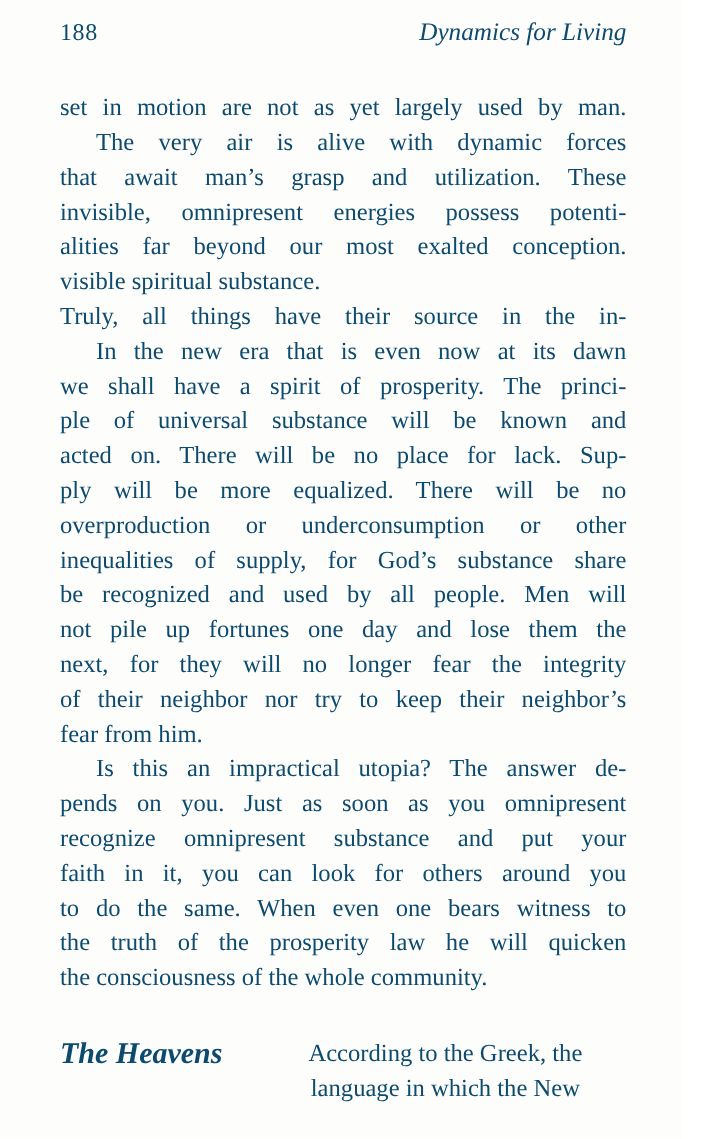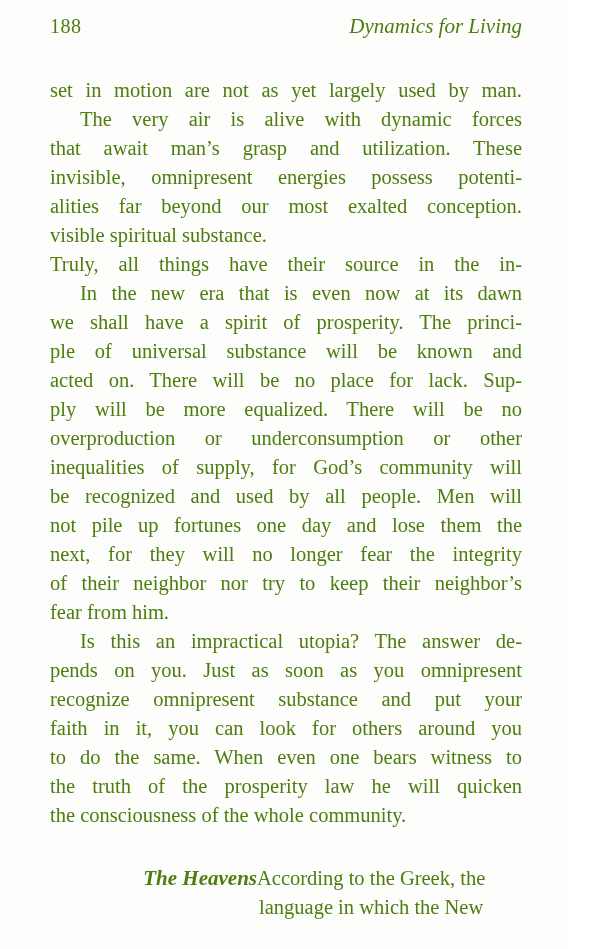--- a/index.html
+++ b/index.html
@@ -5,21 +5,21 @@
   html, body {
     margin: 0;
     padding: 0;
     background: #ffffff;
   }
   .page {
     position: relative;
     width: 568px;
     height: 949px;
     background: #fdfdfb;
-    color: #4d7c0f;
+    color: #0c4a6e;
     font-family: "Liberation Serif", "DejaVu Serif", serif;
     overflow: hidden;
     box-sizing: border-box;
     padding: 14px 46px 0 50px;
   }
   .header {
     display: flex;
     justify-content: space-between;
     align-items: baseline;
     height: 28px;
@@ -49,27 +49,26 @@
   }
   .line.ind {
     padding-left: 30px;
   }
   .section {
     margin-top: 34px;
     display: flex;
     align-items: flex-start;
   }
   .sec-head {
-    font-size: 21px;
+    font-size: 25px;
     font-weight: bold;
     font-style: italic;
     width: 207px;
     flex: 0 0 207px;
     line-height: 29px;
-    text-align: right;
   }
   .sec-col .line {
     text-align: center;
   }
 </style>
 </head>
 <body>
 
 <div class="page">
   <div class="header">
@@ -84,21 +83,21 @@
       <div class="line j">invisible, omnipresent energies possess potenti-</div>
       <div class="line j">alities far beyond our most exalted conception.</div>
       <div class="line">visible spiritual substance.</div>
       <div class="line j">Truly, all things have their source in the in-</div>
       <div class="line j ind">In the new era that is even now at its dawn</div>
       <div class="line j">we shall have a spirit of prosperity. The princi-</div>
       <div class="line j">ple of universal substance will be known and</div>
       <div class="line j">acted on. There will be no place for lack. Sup-</div>
       <div class="line j">ply will be more equalized. There will be no</div>
       <div class="line j">overproduction or underconsumption or other</div>
-      <div class="line j">inequalities of supply, for God’s community will</div>
+      <div class="line j">inequalities of supply, for God’s substance share</div>
       <div class="line j">be recognized and used by all people. Men will</div>
       <div class="line j">not pile up fortunes one day and lose them the</div>
       <div class="line j">next, for they will no longer fear the integrity</div>
       <div class="line j">of their neighbor nor try to keep their neighbor’s</div>
       <div class="line">fear from him.</div>
       <div class="line j ind">Is this an impractical utopia? The answer de-</div>
       <div class="line j">pends on you. Just as soon as you omnipresent</div>
       <div class="line j">recognize omnipresent substance and put your</div>
       <div class="line j">faith in it, you can look for others around you</div>
       <div class="line j">to do the same. When even one bears witness to</div>

